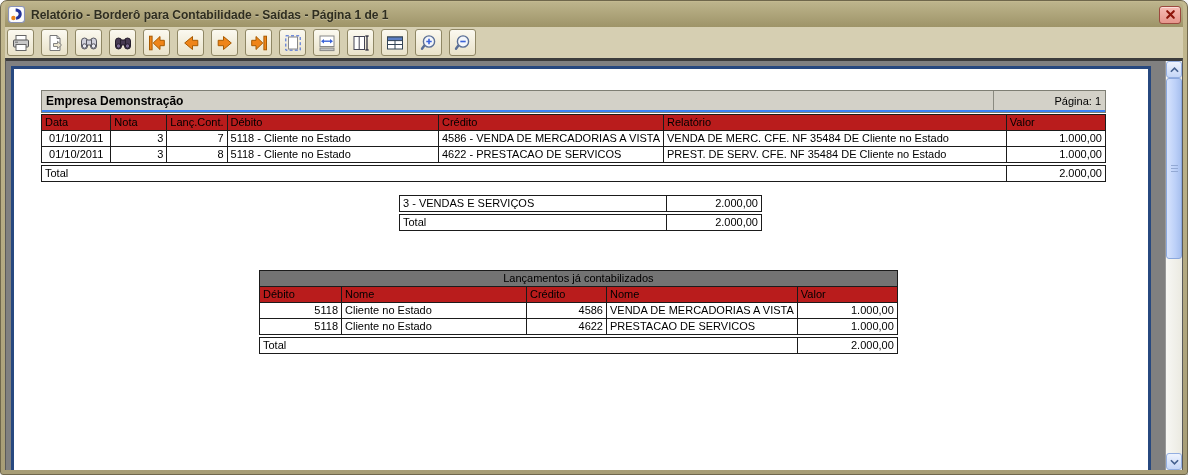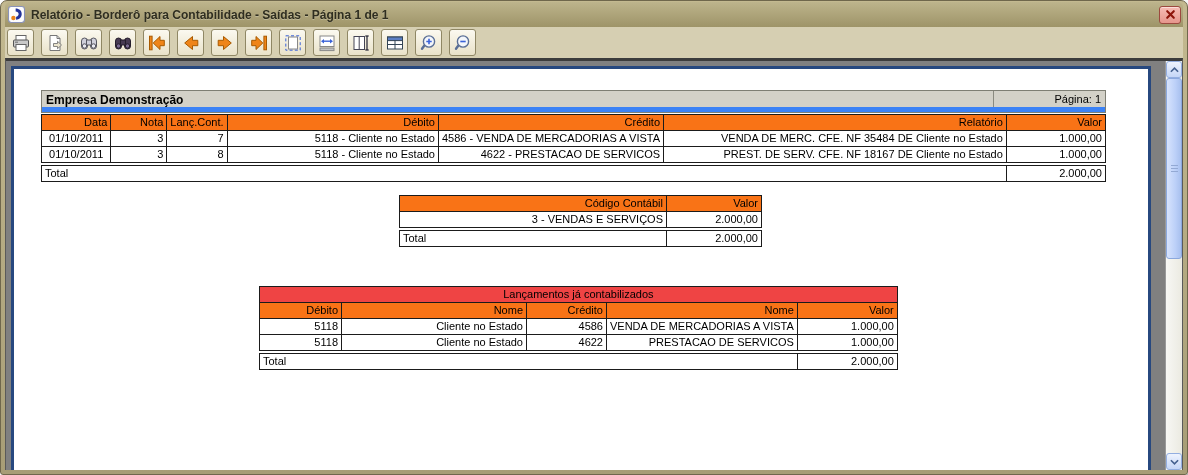--- a/index.html
+++ b/index.html
@@ -65,41 +65,41 @@
     width:100%;height:100%;
     background:#ffffff;
     border:3px solid #27487f;border-bottom:none;
     overflow:hidden;position:relative;
   }
   .report-body{margin:21px 0 0 27px;width:1065px;font-size:11px;color:#000;}
 
   
   .band{border:1px solid #7e7e74;background:#d3d1c8;width:100%;}
   .band-row{display:flex;height:21px;align-items:center;font-size:11px;}
-  .band-row1{border-bottom:5px solid #3b82f6;align-items:flex-end;}
+  .band-row1{border-bottom:2px solid #3b82f6;}
   .band-left{flex:1;padding-left:4px;white-space:nowrap;overflow:hidden;}
   .band-right{width:112px;text-align:right;padding-right:4px;height:100%;
     display:flex;align-items:center;justify-content:flex-end;}
   .band-row1 .band-right{border-left:1px solid #8a8a80;}
   .band-row1 .band-left{font-weight:bold;font-size:12px;}
 
   
   .tbl{margin-top:1px;}
   .tbl-summary{margin:13px 0 0 358px;}
   .tbl-posted{margin:39px 0 0 218px;}
   table.rpt{border-collapse:collapse;table-layout:fixed;font-size:11px;}
   table.rpt td{
     border:1px solid #1b1b1b;padding:1px 3px;height:15px;
     white-space:nowrap;overflow:hidden;line-height:13px;
   }
-  table.rpt td.t-head{background:#f97316;text-align:right;}
-  table.rpt td.t-title{text-align:center;background:#ef4444;margin-top:28px;}
+  table.rpt td.t-head{background:#b91c1c;text-align:left;}
+  table.rpt td.t-title{text-align:center;background:#737373;margin-top:28px;}
   table.rpt tr.spacer td{border:none;height:3px;padding:0;}
   table.rpt td.t-total-label{text-align:left;}
-  .al-l{text-align:right}.al-r{text-align:right}.al-c{text-align:center}
+  .al-l{text-align:left}.al-r{text-align:right}.al-c{text-align:center}
 
   
   .vscroll{
     width:17px;background:linear-gradient(90deg,#f7f7f4,#ebeae1);
     display:flex;flex-direction:column;border-left:1px solid #9a9a9a;
   }
   .sb-btn{
     height:17px;width:100%;
     background:linear-gradient(#eef3fe,#c5d6f6);
     border:1px solid #93aee0;border-radius:3px;
@@ -280,45 +280,41 @@
                     <td class="al-l">4586 - VENDA DE MERCADORIAS A VISTA</td>
                     <td class="al-l">VENDA DE MERC. CFE. NF 35484 DE Cliente no Estado</td>
                     <td class="al-r">1.000,00</td>
                   </tr>
                   <tr>
                     <td class="al-c">01/10/2011</td>
                     <td class="al-r">3</td>
                     <td class="al-r">8</td>
                     <td class="al-l">5118 - Cliente no Estado</td>
                     <td class="al-l">4622 - PRESTACAO DE SERVICOS</td>
-                    <td class="al-l">PREST. DE SERV. CFE. NF 18167 DE Cliente no Estado</td>
+                    <td class="al-l">PREST. DE SERV. CFE. NF 35484 DE Cliente no Estado</td>
                     <td class="al-r">1.000,00</td>
                   </tr>
                   <tr class="spacer">
                     <td colspan="7"></td>
                   </tr>
                   <tr>
                     <td colspan="6" class="t-total-label">Total</td>
                     <td class="al-r">2.000,00</td>
                   </tr>
                 </tbody>
               </table>
             </div>
 
           <div class="tbl tbl-summary">
               <table class="rpt">
                 <colgroup>
                   <col style="width: 267px;">
                   <col style="width: 95px;">
                 </colgroup>
                 <tbody>
-                  <tr>
-                    <td class="t-head">Código Contábil</td>
-                    <td class="t-head">Valor</td>
-                  </tr>
                   <tr>
                     <td class="al-l">3 - VENDAS E SERVIÇOS</td>
                     <td class="al-r">2.000,00</td>
                   </tr>
                   <tr class="spacer">
                     <td colspan="2"></td>
                   </tr>
                   <tr>
                     <td colspan="1" class="t-total-label">Total</td>
                     <td class="al-r">2.000,00</td>

